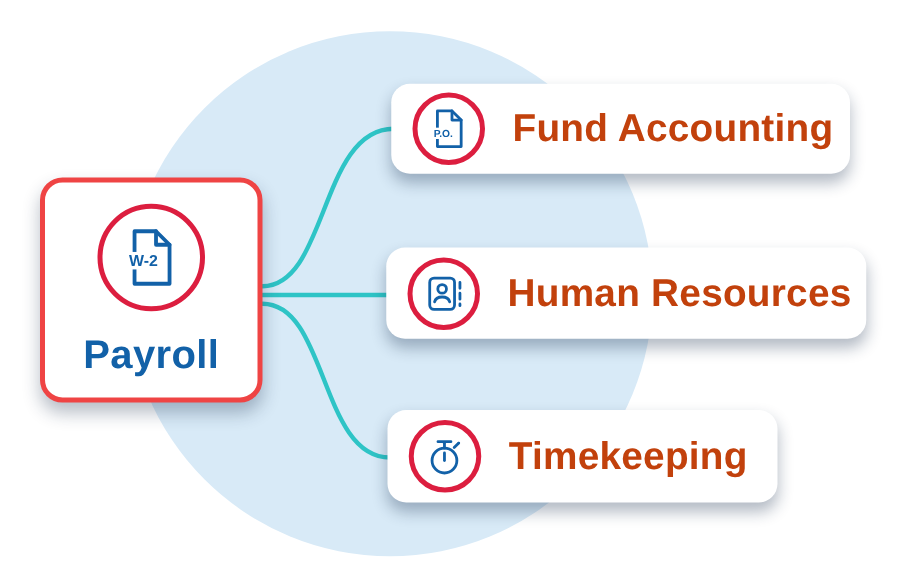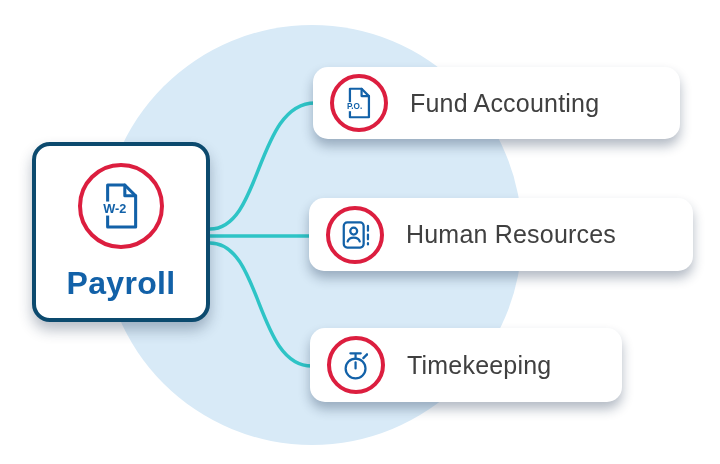--- a/index.html
+++ b/index.html
@@ -32,21 +32,21 @@
     height: 464px;
   }
   .root-node {
     position: absolute;
     left: 32px;
     top: 142px;
     width: 178px;
     height: 180px;
     box-sizing: border-box;
     background: #ffffff;
-    border: 4px solid #0c4a6e;
+    border: 4px solid #ef4444;
     border-radius: 18px;
     box-shadow: 0 8px 14px rgba(20, 40, 70, 0.30);
     display: flex;
     flex-direction: column;
     align-items: center;
     justify-content: center;
     gap: 16px;
   }
   .ring {
     border: 4px solid #DC1E3F;
@@ -72,23 +72,23 @@
     box-shadow: 0 7px 12px rgba(20, 40, 70, 0.32);
     display: flex;
     align-items: center;
     gap: 22px;
     padding-left: 17px;
   }
   .card-fund  { left: 313px; top: 67px;  width: 367px; height: 72px; }
   .card-hr    { left: 309px; top: 198px; width: 384px; height: 73px; }
   .card-time  { left: 310px; top: 328px; width: 312px; height: 74px; }
   .branch-label {
-    color: #404040;
-    font-size: 25px;
-    font-weight: 400;
+    color: #c2410c;
+    font-size: 31px;
+    font-weight: 700;
     letter-spacing: 0.2px;
     white-space: nowrap;
   }
   .icon-svg { display: block; }
 </style>
 </head>
 <body>
 
 <div class="canvas">
 

